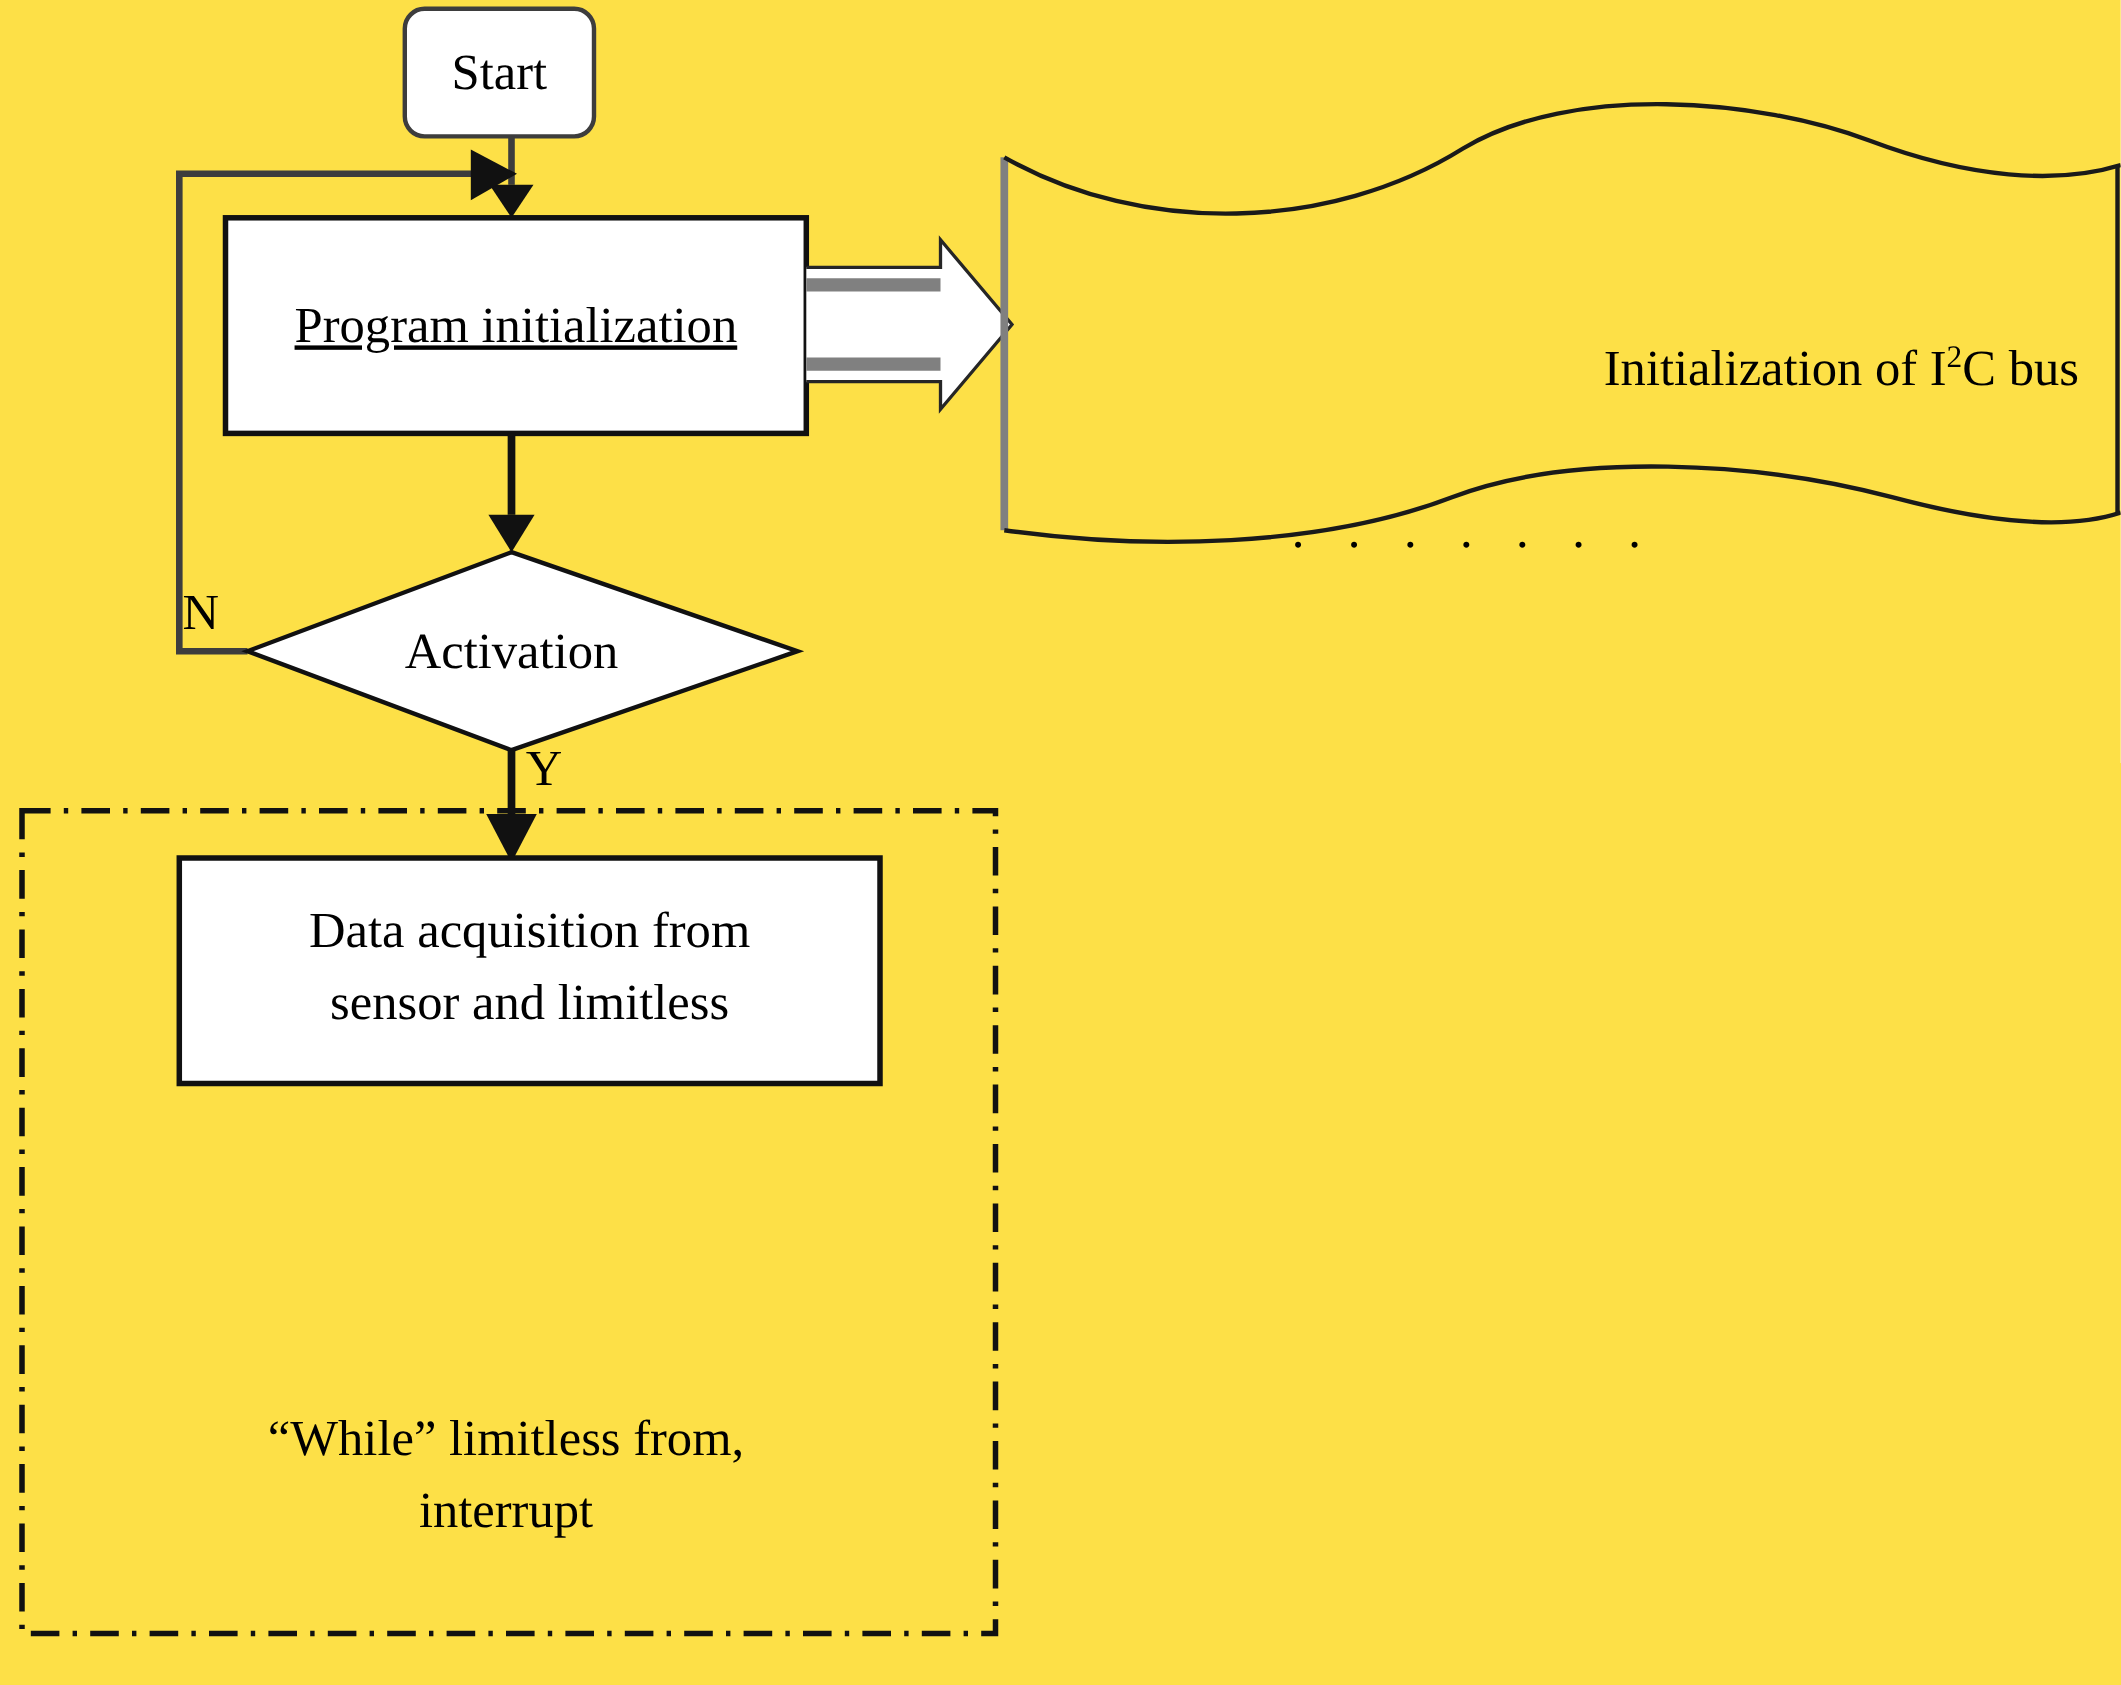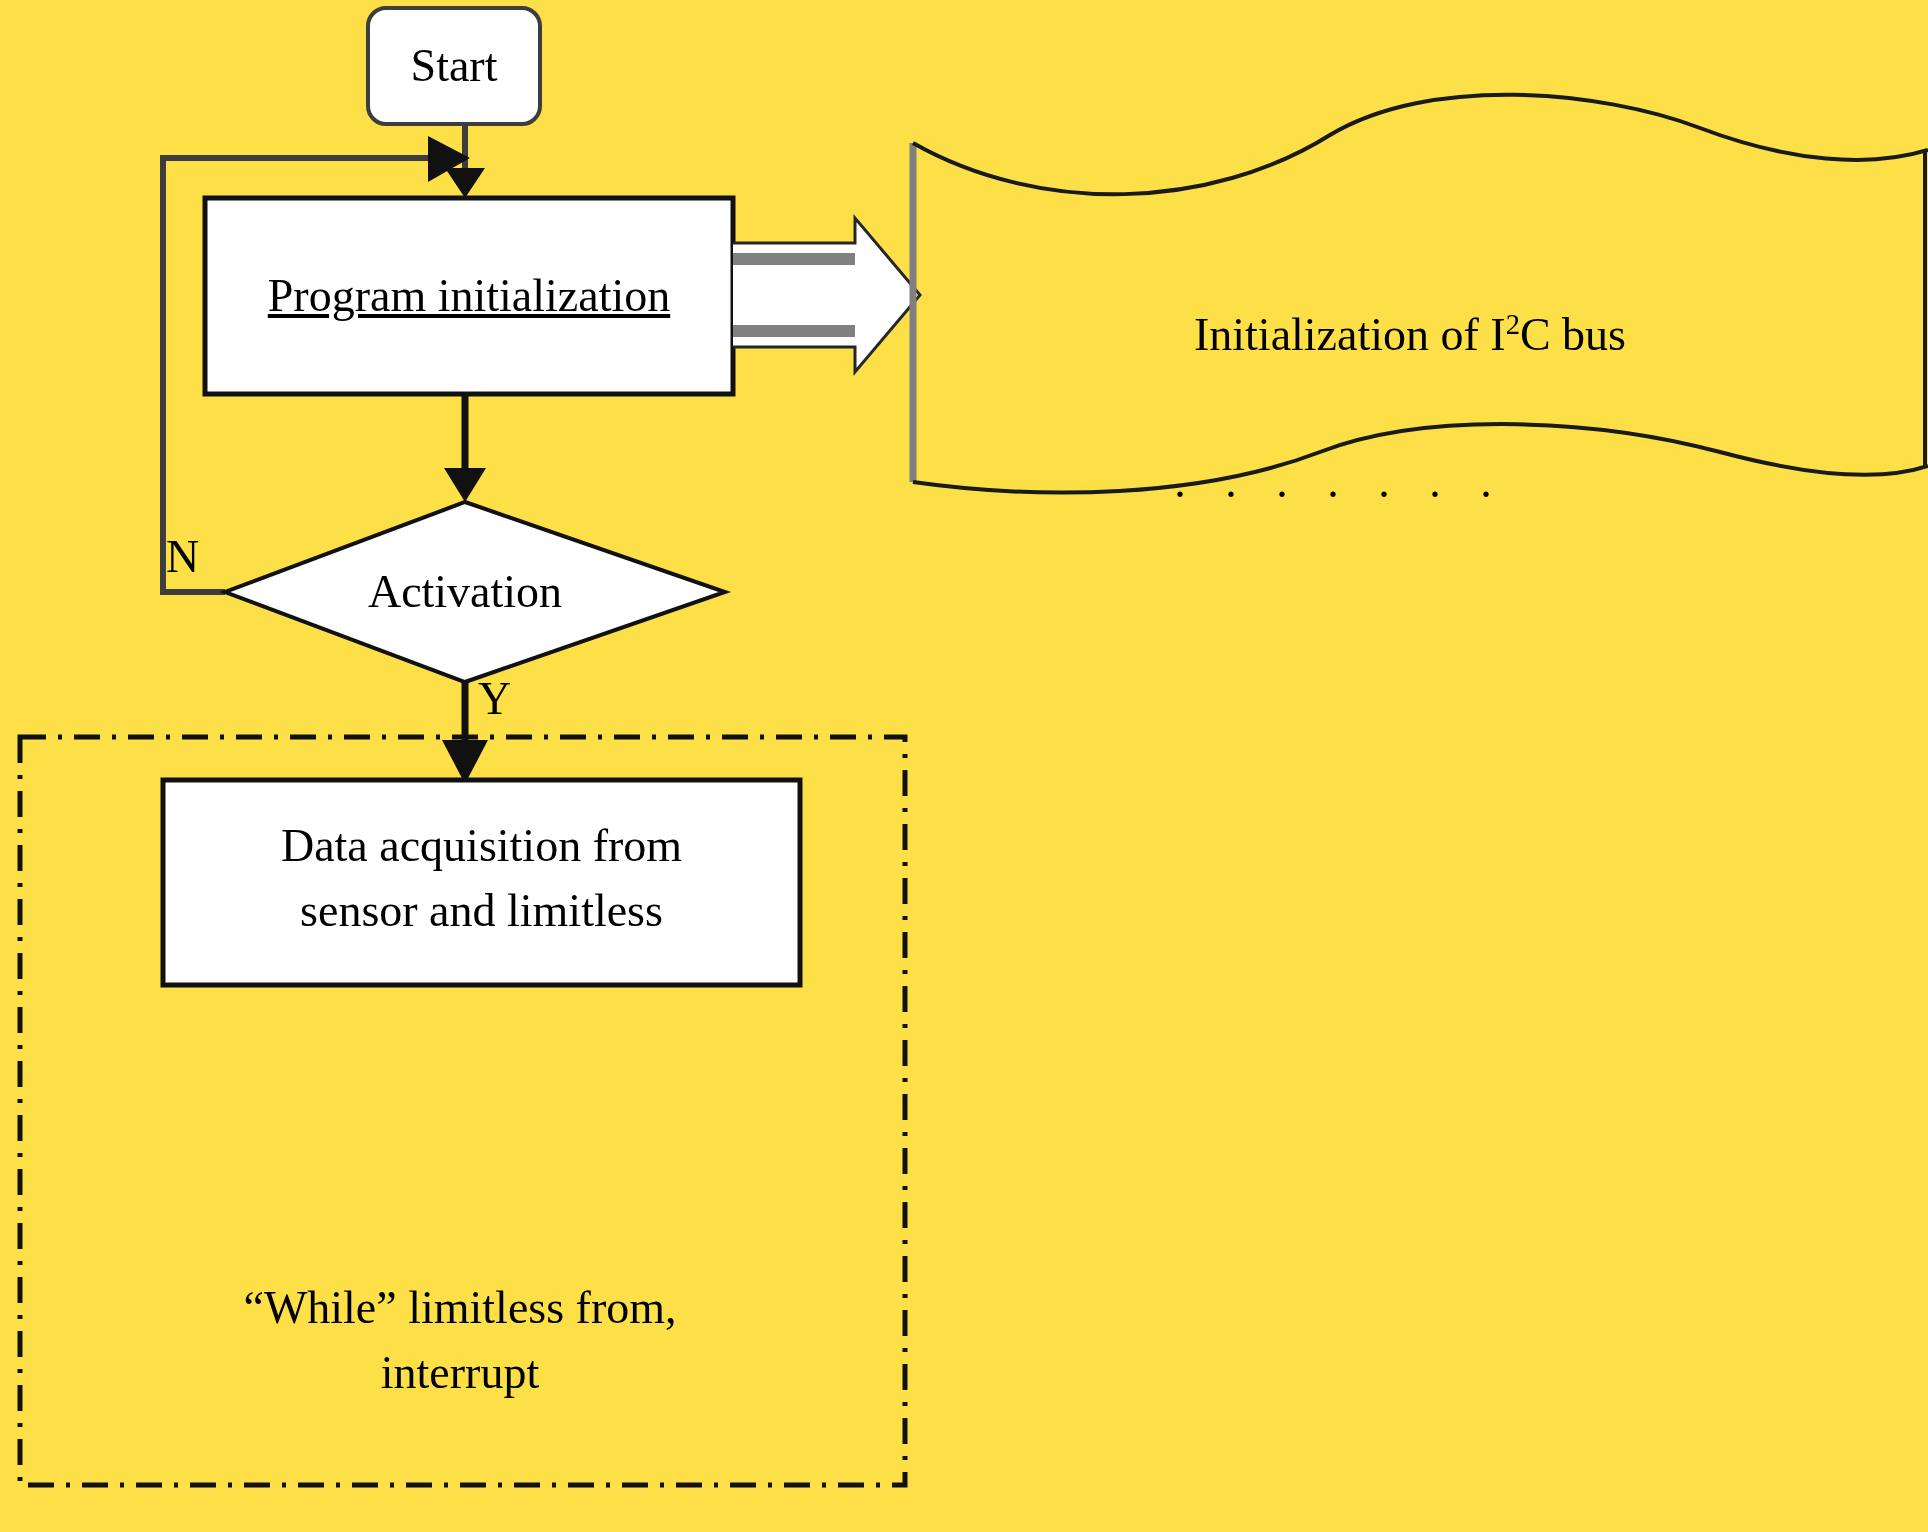--- a/index.html
+++ b/index.html
@@ -32,21 +32,21 @@
     line-height: 1.42;
     white-space: nowrap;
     pointer-events: none;
   }
   .lbl-start   { left: 368px; top: 8px;   width: 172px; height: 116px; font-size: 46px; }
   .lbl-process { left: 205px; top: 198px; width: 528px; height: 196px; font-size: 46px; text-decoration: underline; }
   .lbl-decision{ left: 300px; top: 560px; width: 330px; height: 64px;  font-size: 46px; text-align: center; }
   .lbl-data    { left: 163px; top: 778px; width: 637px; height: 200px; font-size: 46px; }
   .lbl-while   { left: 60px;  top: 1270px;width: 800px; height: 140px; font-size: 46px; }
   .lbl-doc     { left: 930px; top: 235px; width: 960px; height: 200px; font-size: 46px;
-                 align-items: center; }
+                 align-items: flex-end; }
   .lbl-n { position: absolute; left: 166px; top: 530px; font-size: 46px; color:#000; }
   .lbl-y { position: absolute; left: 478px; top: 672px; font-size: 46px; color:#000; }
   .dots-row {
     position: absolute;
     left: 1100px; top: 455px;
     width: 480px;
     font-size: 46px;
     letter-spacing: 14px;
     color: #000;
     text-align: center;

